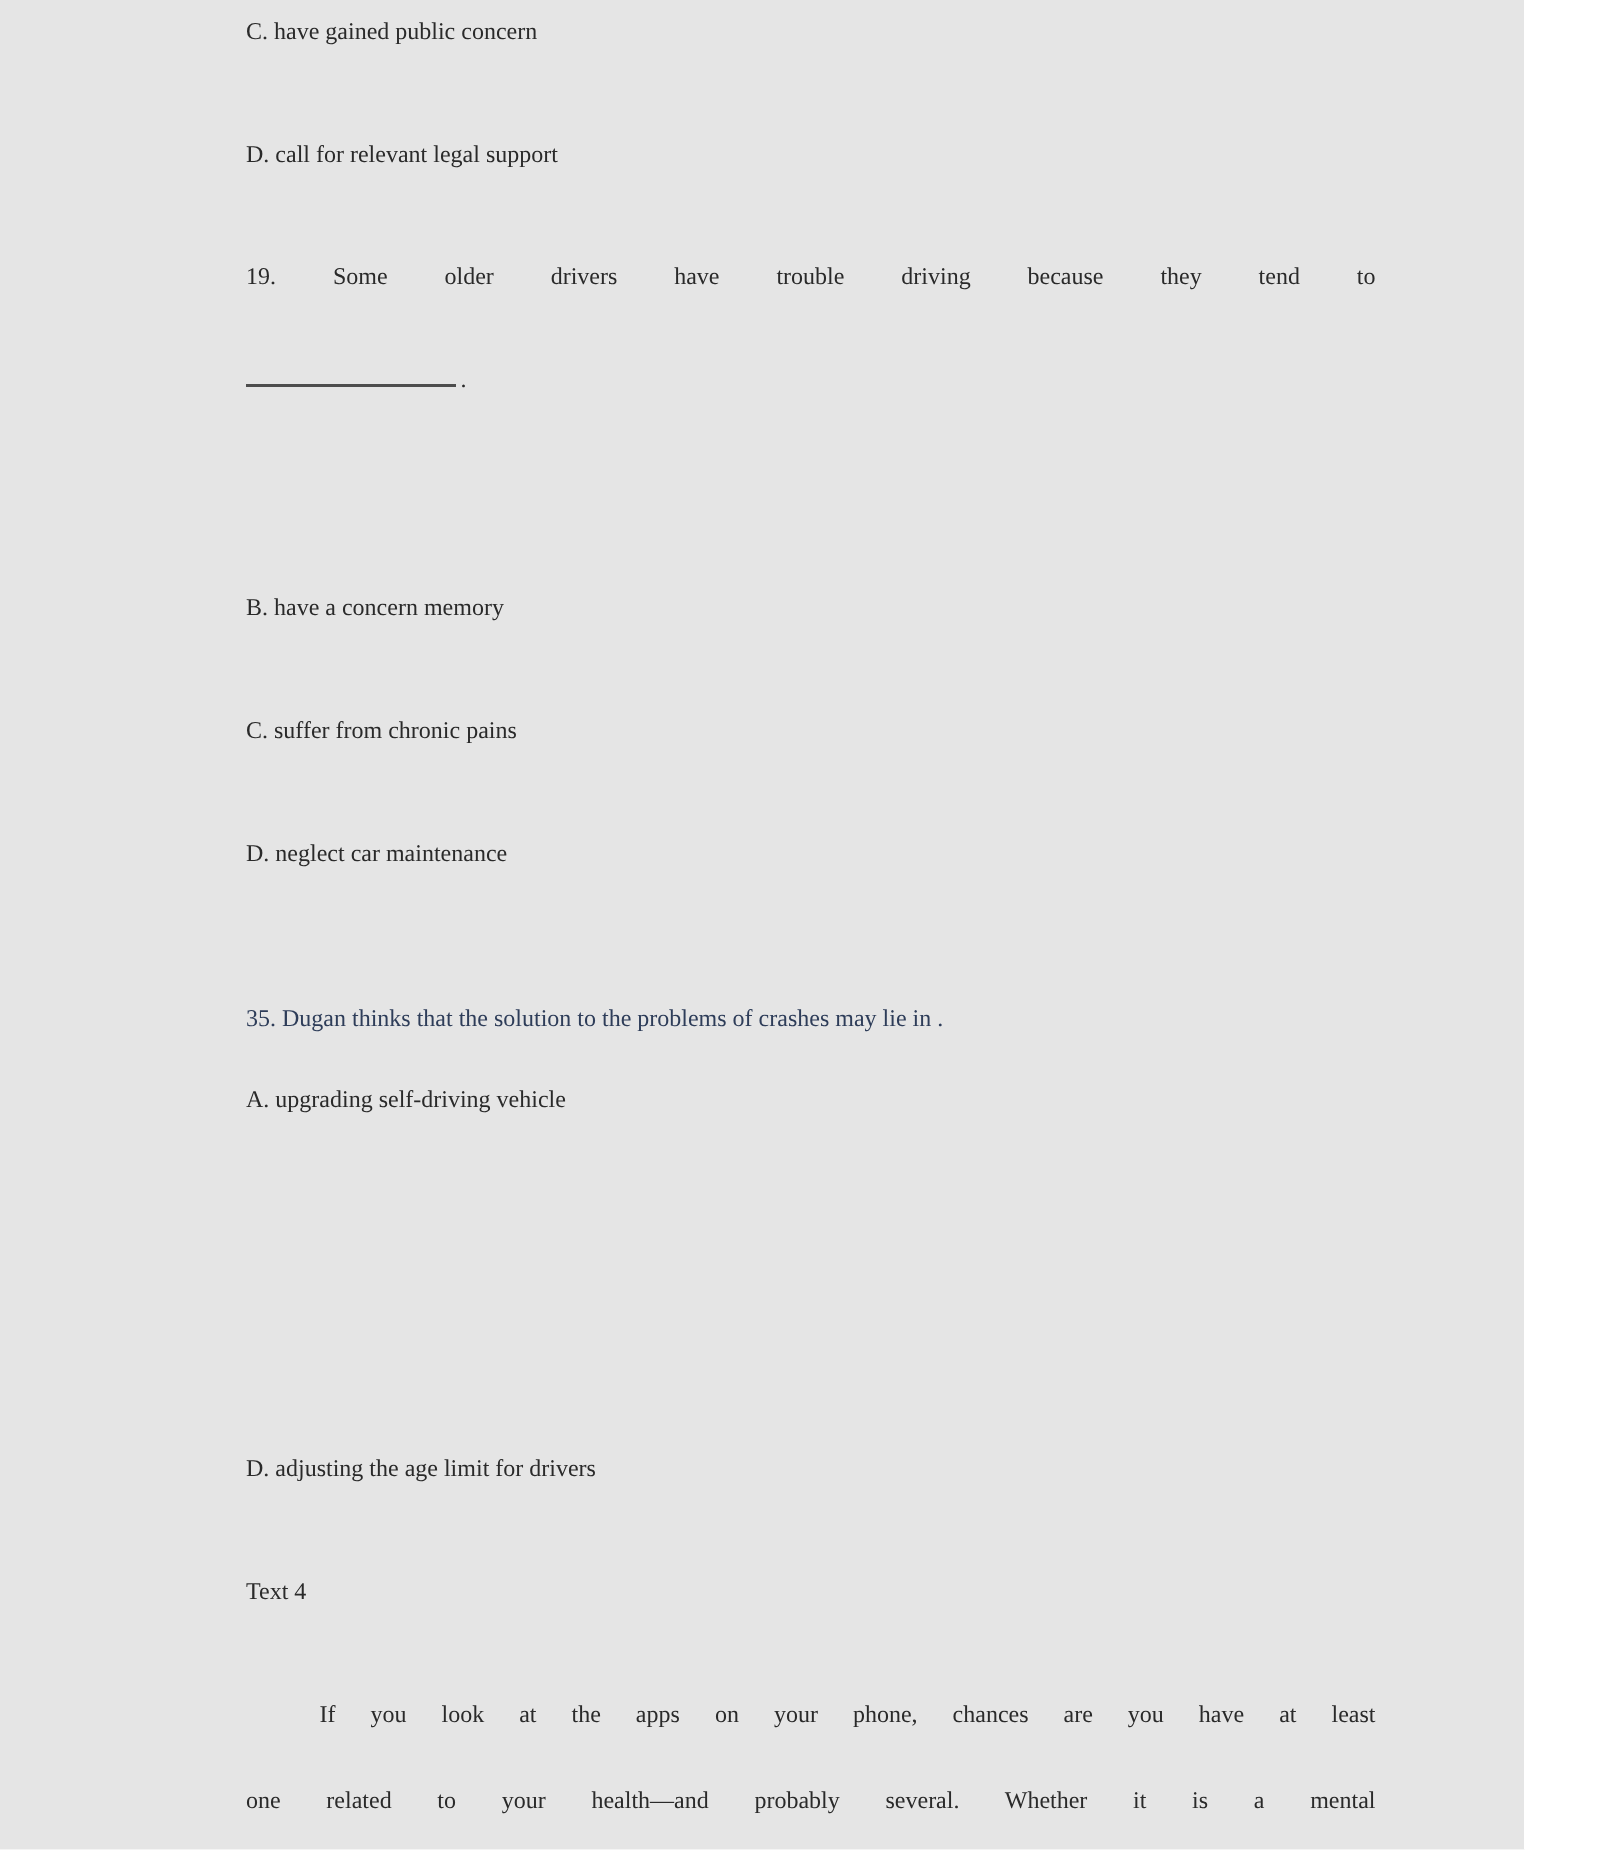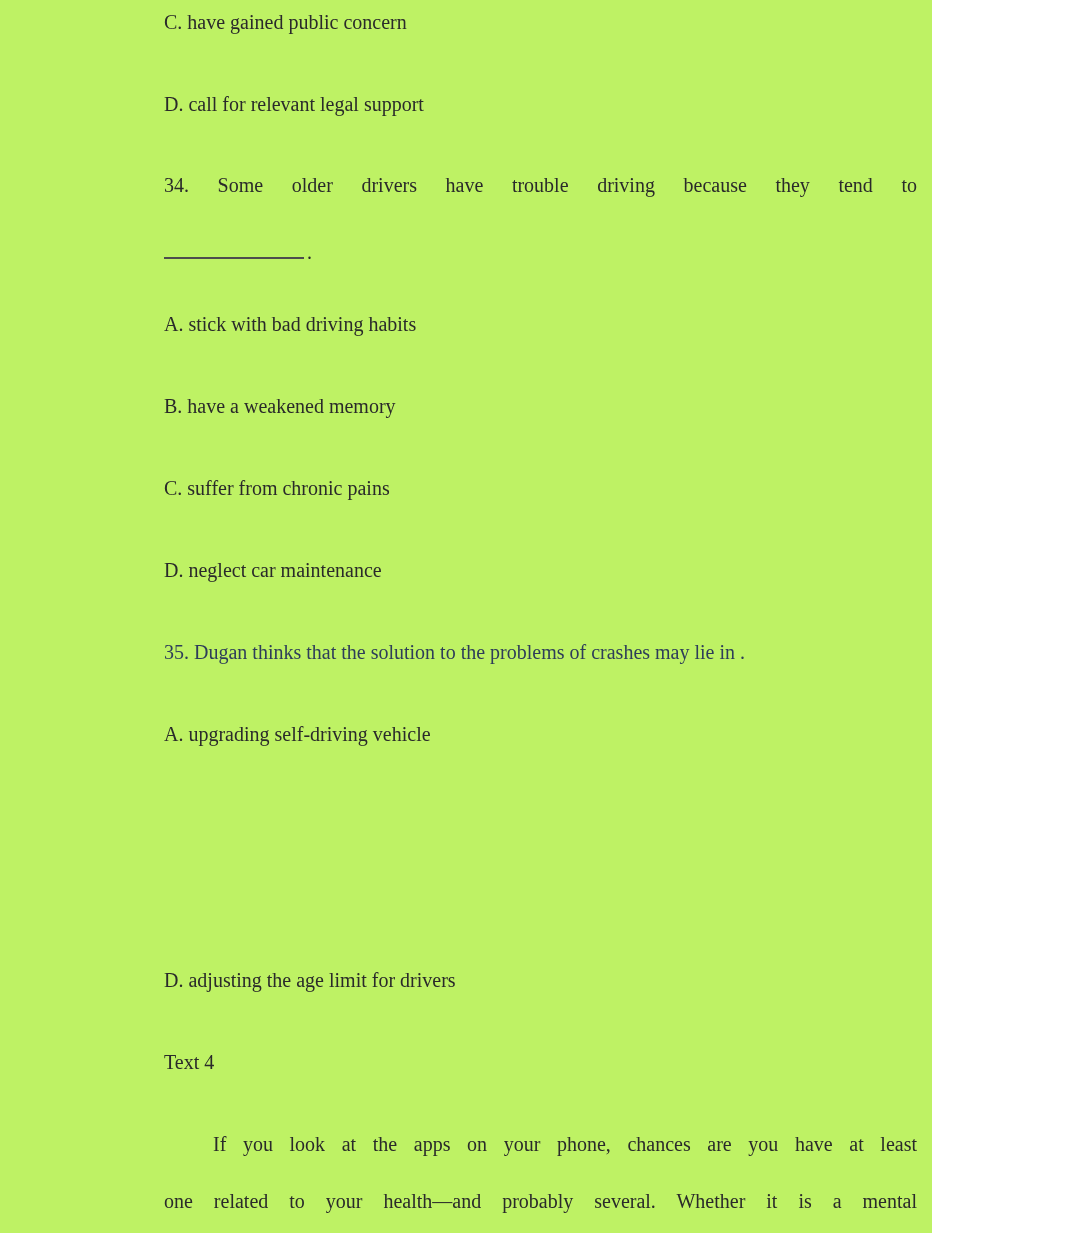--- a/index.html
+++ b/index.html
@@ -2,25 +2,25 @@
 <html><head>
 <meta charset="utf-8">
 <style>
   html, body {
     margin: 0;
     padding: 0;
     background: #ffffff;
   }
   .page {
     position: relative;
-    width: 932px;
+    width: 1016px;
     height: 1233px;
-    background: #bef264;
+    background: #e5e5e5;
     font-family: "Liberation Serif", "DejaVu Serif", serif;
-    font-size: 20px;
+    font-size: 16px;
     line-height: 28px;
     color: #2a2a2a;
     overflow: hidden;
   }
   .line {
     position: absolute;
     left: 164px;
     width: 753px;
     white-space: nowrap;
   }
@@ -31,47 +31,47 @@
   }
   .indent {
     text-indent: 49px;
     font-family: Liberation Serif, serif;
   }
   .center {
     white-space: normal;
   }
   .navy {
     color: #2e3d59;
+    margin-top: 28px;
   }
   .blank {
     display: inline-block;
     width: 140px;
     height: 18px;
     border-bottom: 2px solid #4d4d4d;
     margin-right: 3px;
   }
 </style>
 </head>
 <body>
 
 <div class="page">
 
   <div class="line" style="top:8px">C. have gained public concern</div>
 
   <div class="line" style="top:90px">D. call for relevant legal support</div>
 
-  <div class="line justify" style="top:171px">34. Some older drivers have trouble driving because they tend to</div>
+  <div class="line justify" style="top:171px">19. Some older drivers have trouble driving because they tend to</div>
 
   <div class="line" style="top:238px">
     <span class="blank"></span><span>.</span>
   </div>
 
-  <div class="line" style="top:310px">A. stick with bad driving habits</div>
 
-  <div class="line" style="top:392px">B. have a weakened memory</div>
+  <div class="line" style="top:392px">B. have a concern memory</div>
 
   <div class="line" style="top:474px">C. suffer from chronic pains</div>
 
   <div class="line" style="top:556px">D. neglect car maintenance</div>
 
   <div class="line navy" style="top:638px">35. Dugan thinks that the solution to the problems of crashes may lie in .</div>
 
   <div class="line" style="top:720px">A. upgrading self-driving vehicle</div>
 
 

